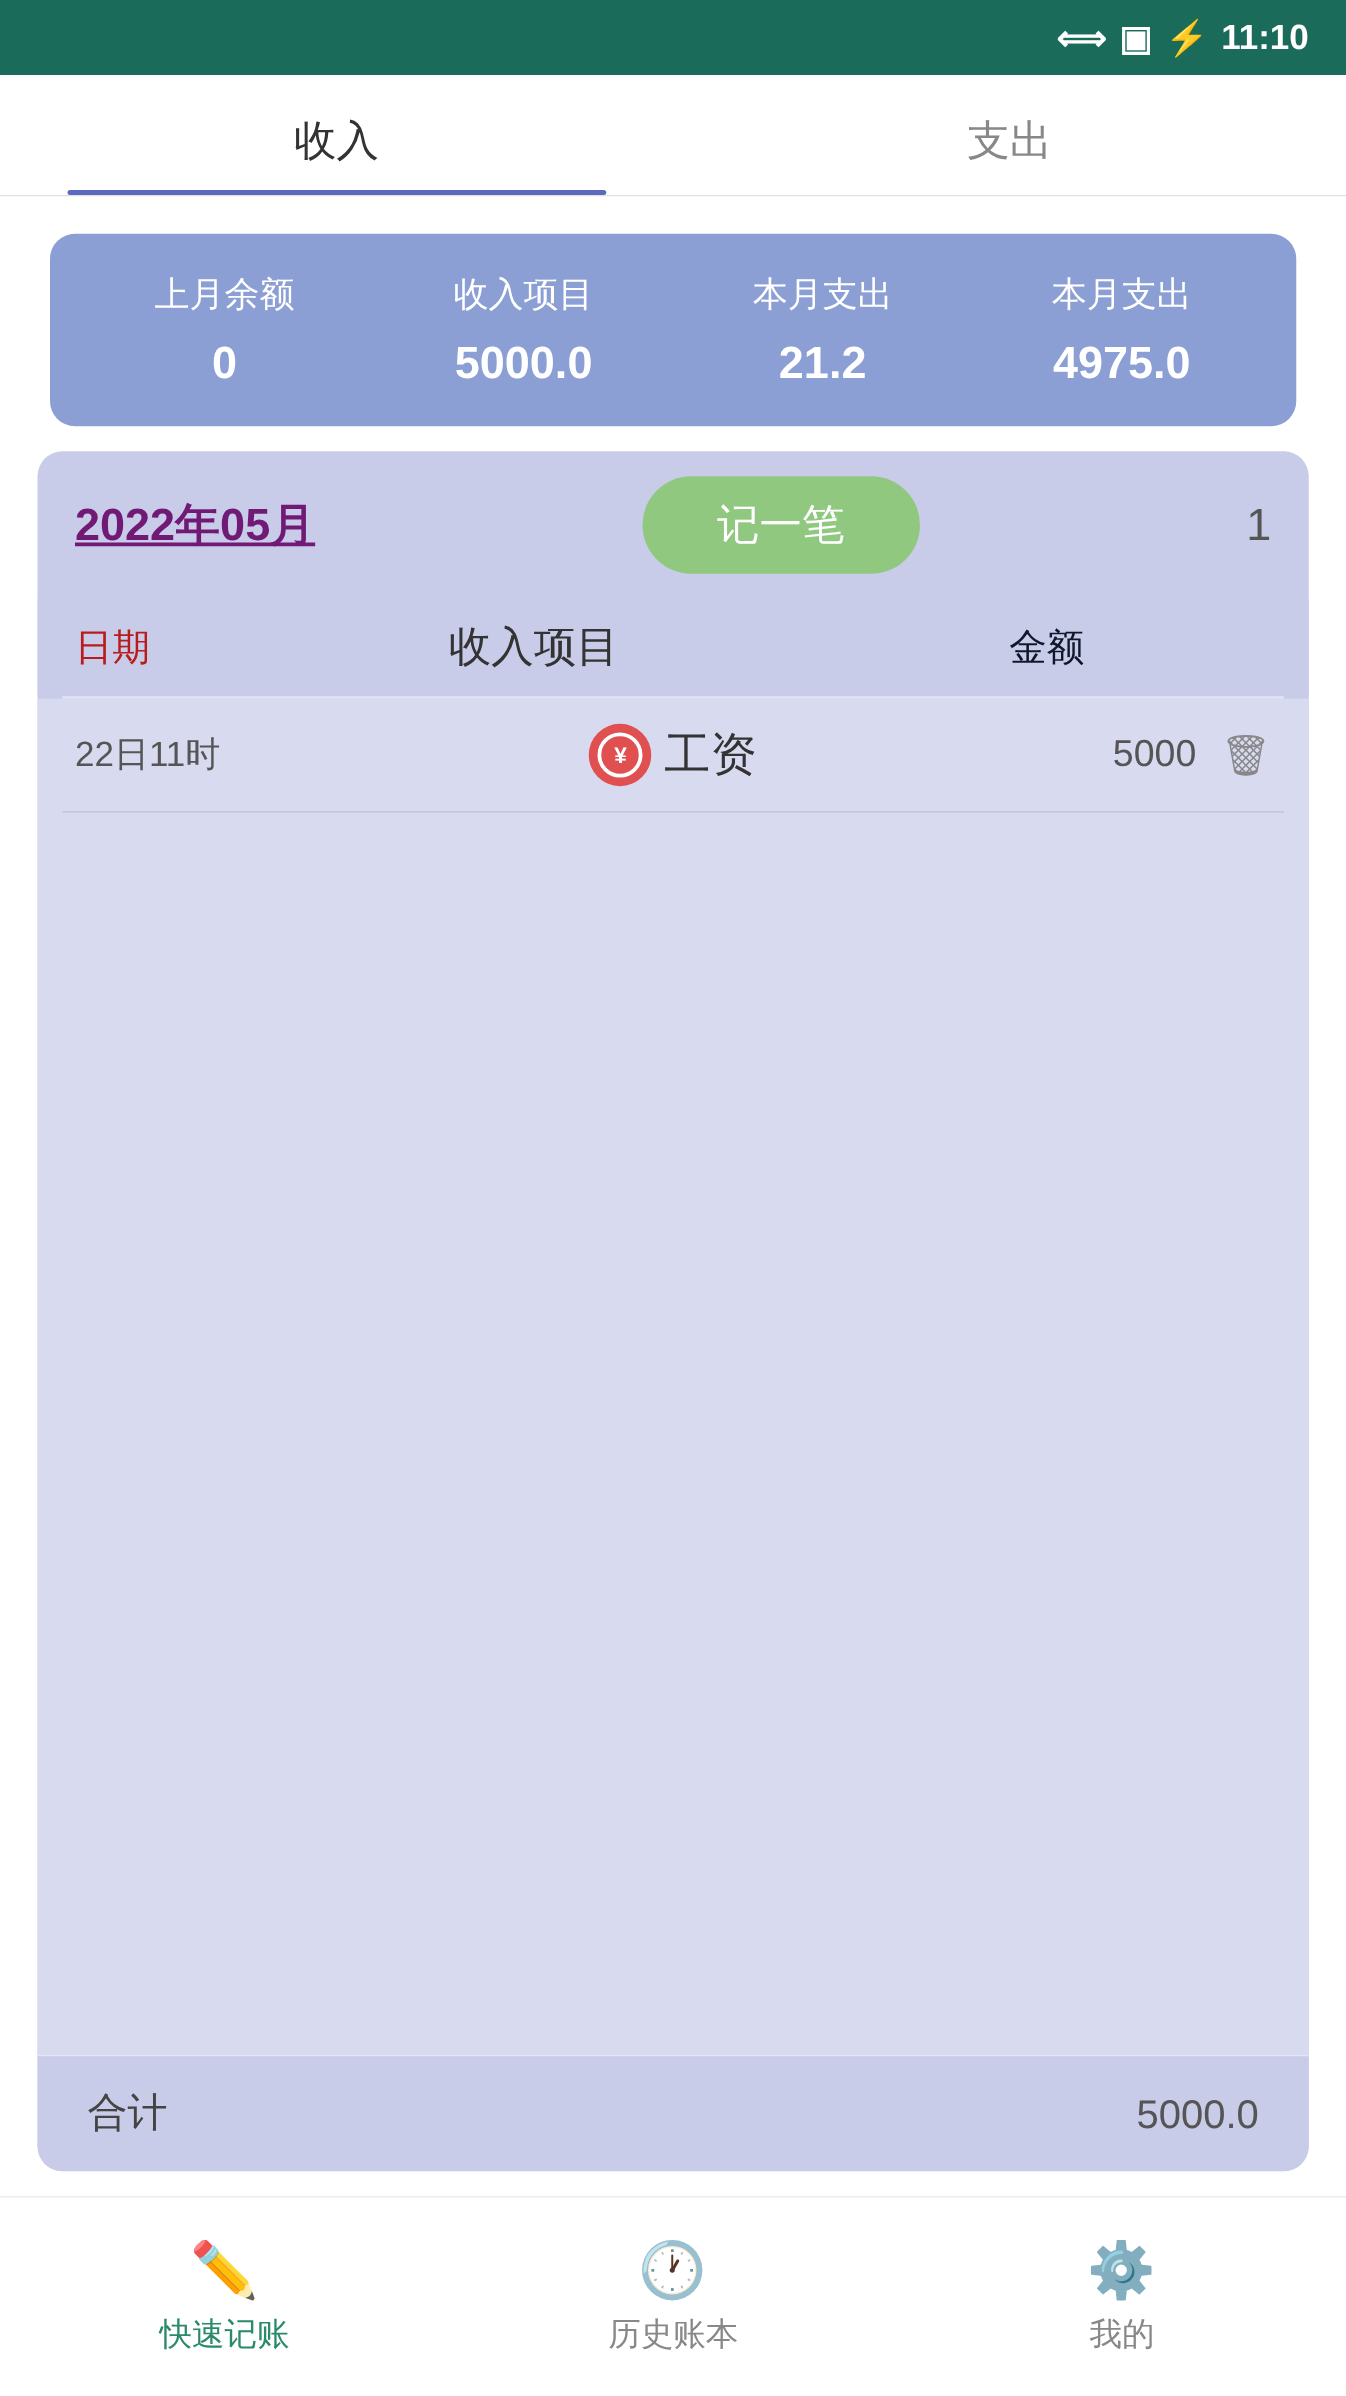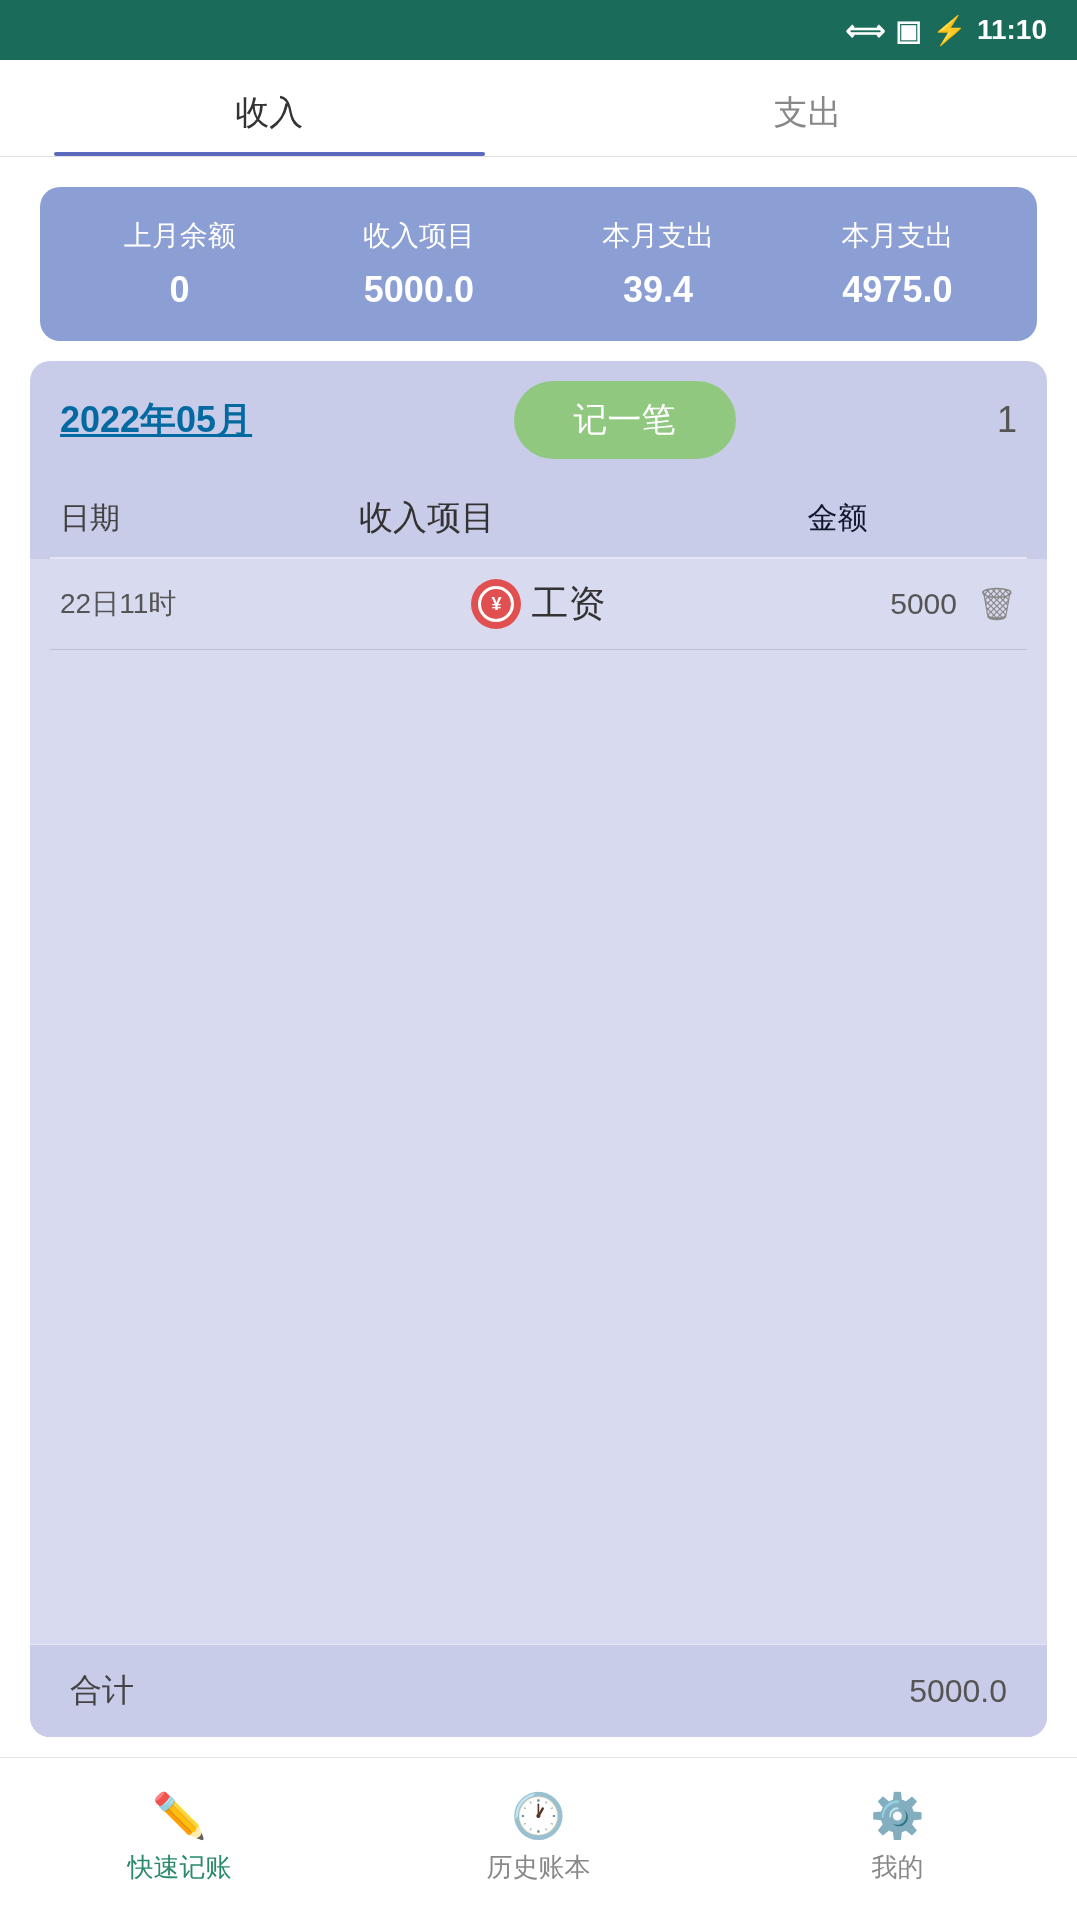--- a/index.html
+++ b/index.html
@@ -104,21 +104,21 @@
     
     .card-header {
       display: flex;
       align-items: center;
       justify-content: space-between;
       padding: 20px 30px;
     }
     .month-label {
       font-size: 36px;
       font-weight: bold;
-      color: #0369a1;
+      color: #701a75;
       text-decoration: underline;
     }
     .add-btn {
       background: #90c880;
       border: none;
       border-radius: 40px;
       padding: 16px 60px;
       font-size: 34px;
       color: #fff;
       cursor: pointer;
@@ -129,21 +129,21 @@
       color: #555;
     }
 
     
     .table-header {
       display: flex;
       align-items: center;
       padding: 16px 30px;
       background: #c8cce8;
     }
-    .col-date { flex: 2.5; font-size: 30px; color: #404040; text-align: left; }
+    .col-date { flex: 2.5; font-size: 30px; color: #b91c1c; text-align: left; }
     .col-category { flex: 3; font-size: 34px; color: #333; text-align: left; }
     .col-amount { flex: 2; font-size: 30px; color: #0f172a; text-align: center; }
     .col-action { width: 60px; }
 
     
     .divider {
       height: 2px;
       background: rgba(255,255,255,0.5);
       margin: 0 20px;
     }
@@ -286,21 +286,21 @@
     <div class="summary-item">
       <div class="summary-label">上月余额</div>
       <div class="summary-value">0</div>
     </div>
     <div class="summary-item">
       <div class="summary-label">收入项目</div>
       <div class="summary-value">5000.0</div>
     </div>
     <div class="summary-item">
       <div class="summary-label">本月支出</div>
-      <div class="summary-value">39.4</div>
+      <div class="summary-value">21.2</div>
     </div>
     <div class="summary-item">
       <div class="summary-label">本月支出</div>
       <div class="summary-value">4975.0</div>
     </div>
   </div>
 </div>
 
 <div class="main-card">
 

